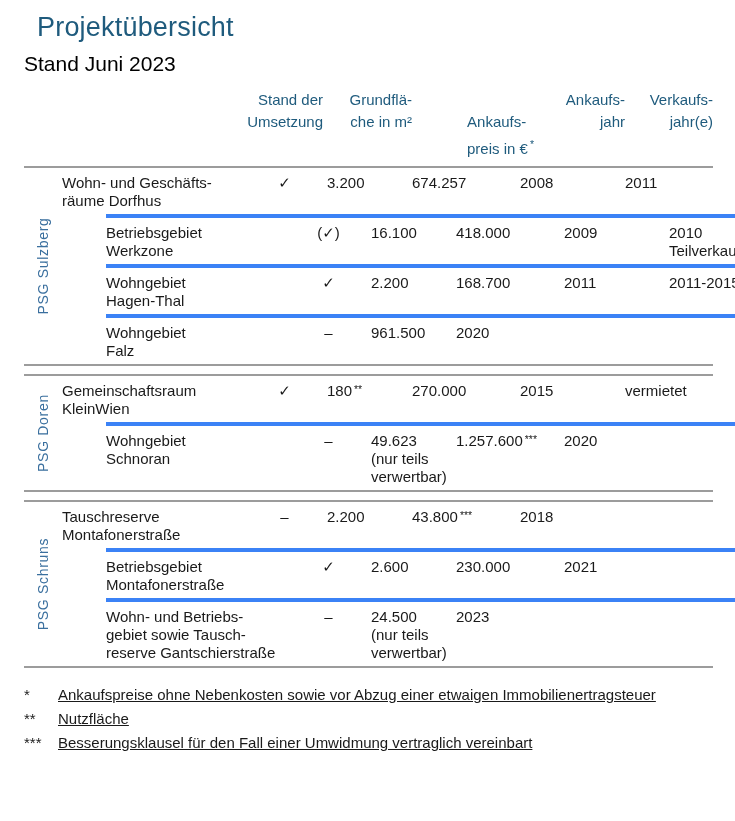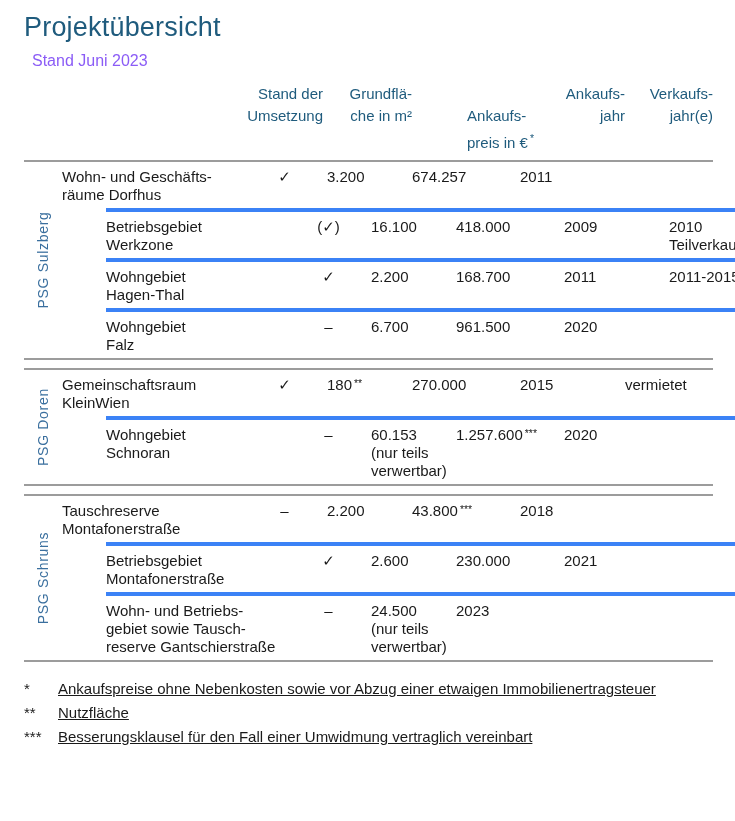--- a/index.html
+++ b/index.html
@@ -4,22 +4,22 @@
 <style>
   html,body { margin:0; padding:0; background:#ffffff; }
   body {
     width:735px; min-height:821px;
     font-family:"Liberation Sans", sans-serif;
     color:#1a1a1a;
     -webkit-font-smoothing:antialiased;
   }
   .page { box-sizing:border-box; width:735px; padding:12px 22px 10px 24px; }
 
-  .title { font-size:27px; font-weight:normal; color:#1f5b7d; margin:0 0 9px 0; letter-spacing:0.2px; }
-  .subtitle { font-size:16px; color:#8b5cf6; margin:0 0 13px 8px; }
+  .title { font-size:27px; font-weight:normal; color:#1f5b7d; margin:0 0 9px 13px; letter-spacing:0.2px; }
+  .subtitle { font-size:21px; color:#000000; margin:0 0 13px 0; }
 
   
   .header-row {
     display:grid;
     grid-template-columns:38px 180px 85px 85px 108px 105px 88px;
     font-size:15px; line-height:22px; color:#1f5b7d;
     padding-bottom:6px;
     margin-top:8px;
   }
   .hdr { white-space:pre-line; text-align:right; }
@@ -93,20 +93,21 @@
         <span class="glabel-text">PSG Sulzberg</span>
       </div>
       <div class="rows">
 
         <div class="row">
           <div class="c-name">Wohn- und Geschäfts-
 räume Dorfhus</div>
           <div class="c-status">✓</div>
           <div class="c-area"><span class="num"><span>3.200</span><span class="mark"></span></span><span class="note"></span></div>
           <div class="c-price"><span class="num"><span>674.257</span><span class="mark"></span></span></div>
+          <div class="c-year">2008</div>
           <div class="c-sale">
               <span class="blk">2011</span>
               <span class="note"></span>
             </div>
         </div>
 
         <div class="row">
           <div class="c-name">Betriebsgebiet
 Werkzone</div>
           <div class="c-status">(✓)</div>
@@ -129,21 +130,20 @@
           <div class="c-sale">
               <span class="blk">2011-2015</span>
               <span class="note"></span>
             </div>
         </div>
 
         <div class="row">
           <div class="c-name">Wohngebiet
 Falz</div>
           <div class="c-status">–</div>
-          <div class="c-area"><span class="num"><span>6.700</span><span class="mark"></span></span><span class="note"></span></div>
           <div class="c-price"><span class="num"><span>961.500</span><span class="mark"></span></span></div>
           <div class="c-year">2020</div>
           <div class="c-sale">
               <span class="blk"></span>
               <span class="note"></span>
             </div>
         </div>
 
       </div>
     </div>
@@ -166,21 +166,21 @@
           <div class="c-sale">
               <span class="blk"></span>
               <span class="note">vermietet</span>
             </div>
         </div>
 
         <div class="row">
           <div class="c-name">Wohngebiet
 Schnoran</div>
           <div class="c-status">–</div>
-          <div class="c-area"><span class="num"><span>60.153</span><span class="mark"></span></span><span class="note">(nur teils
+          <div class="c-area"><span class="num"><span>49.623</span><span class="mark"></span></span><span class="note">(nur teils
 verwertbar)</span></div>
           <div class="c-price"><span class="num"><span>1.257.600</span><span class="mark">***</span></span></div>
           <div class="c-year">2020</div>
           <div class="c-sale">
               <span class="blk"></span>
               <span class="note"></span>
             </div>
         </div>
 
       </div>

